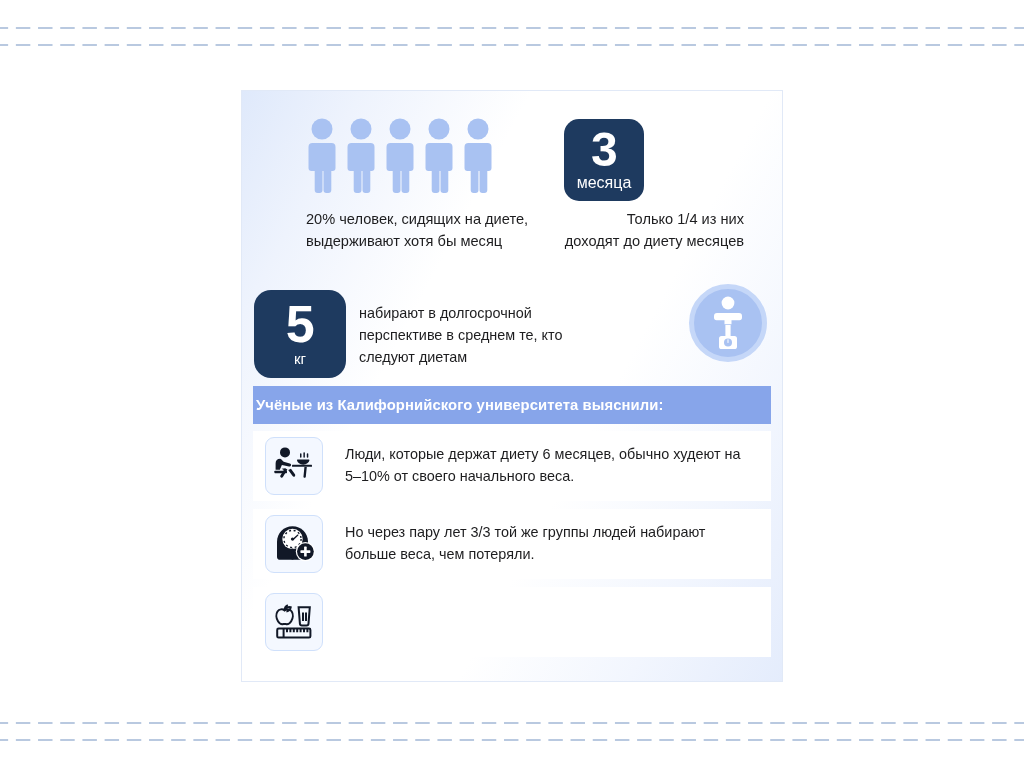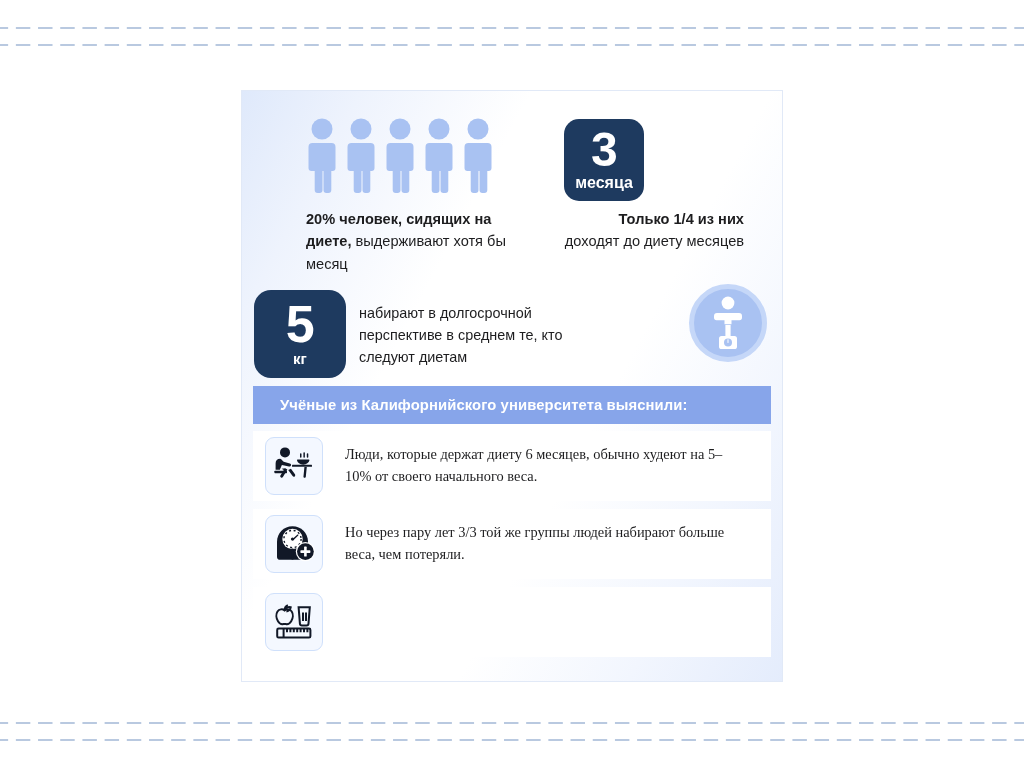--- a/index.html
+++ b/index.html
@@ -73,21 +73,21 @@
     gap: 7px;
   }
   .person-fig { width: 32px; height: 75px; display: block; }
 
   .stat-text {
     position: absolute;
     font-size: 14.6px;
     line-height: 1.53;
     color: #1d1d1f;
   }
-  .stat-text b { font-weight: bold; }
+  .stat-text b { font-weight: normal; }
 
   .stat-left {
     left: 64px;
     top: 117px;
     width: 225px;
   }
   .stat-right {
     left: 297px;
     top: 117px;
     width: 205px;
@@ -106,21 +106,21 @@
     color: #ffffff;
   }
   .badge .big {
     font-size: 48px;
     font-weight: bold;
     line-height: 0.92;
     letter-spacing: -0.5px;
   }
   .badge .unit {
     font-size: 16px;
-    font-weight: bold;
+    font-weight: normal;
     line-height: 1.1;
     margin-top: 2px;
   }
   .badge-months {
     left: 322px;
     top: 28px;
     width: 80px;
     height: 82px;
   }
   .badge-kg {
@@ -162,21 +162,21 @@
   
   .section-header {
     position: absolute;
     left: 11px;
     top: 295px;
     width: 518px;
     height: 38px;
     background: #87a5ea;
     display: flex;
     align-items: center;
-    padding-left: 27px;
+    padding-left: 3px;
     box-sizing: border-box;
     color: #ffffff;
     font-size: 14.8px;
     font-weight: bold;
     letter-spacing: 0.1px;
   }
 
   
   .facts {
     position: absolute;
@@ -204,21 +204,20 @@
     display: flex;
     align-items: center;
     justify-content: center;
   }
   .fact-text {
     margin-left: 22px;
     font-size: 14.4px;
     line-height: 1.5;
     color: #1d1d1f;
     max-width: 400px;
-    font-family: Liberation Serif, serif;
   }
 </style>
 </head>
 <body>
 
 <div class="dot-band top">
   <div class="dot-row r1"></div>
   <div class="dot-row r2"></div>
 </div>
 

